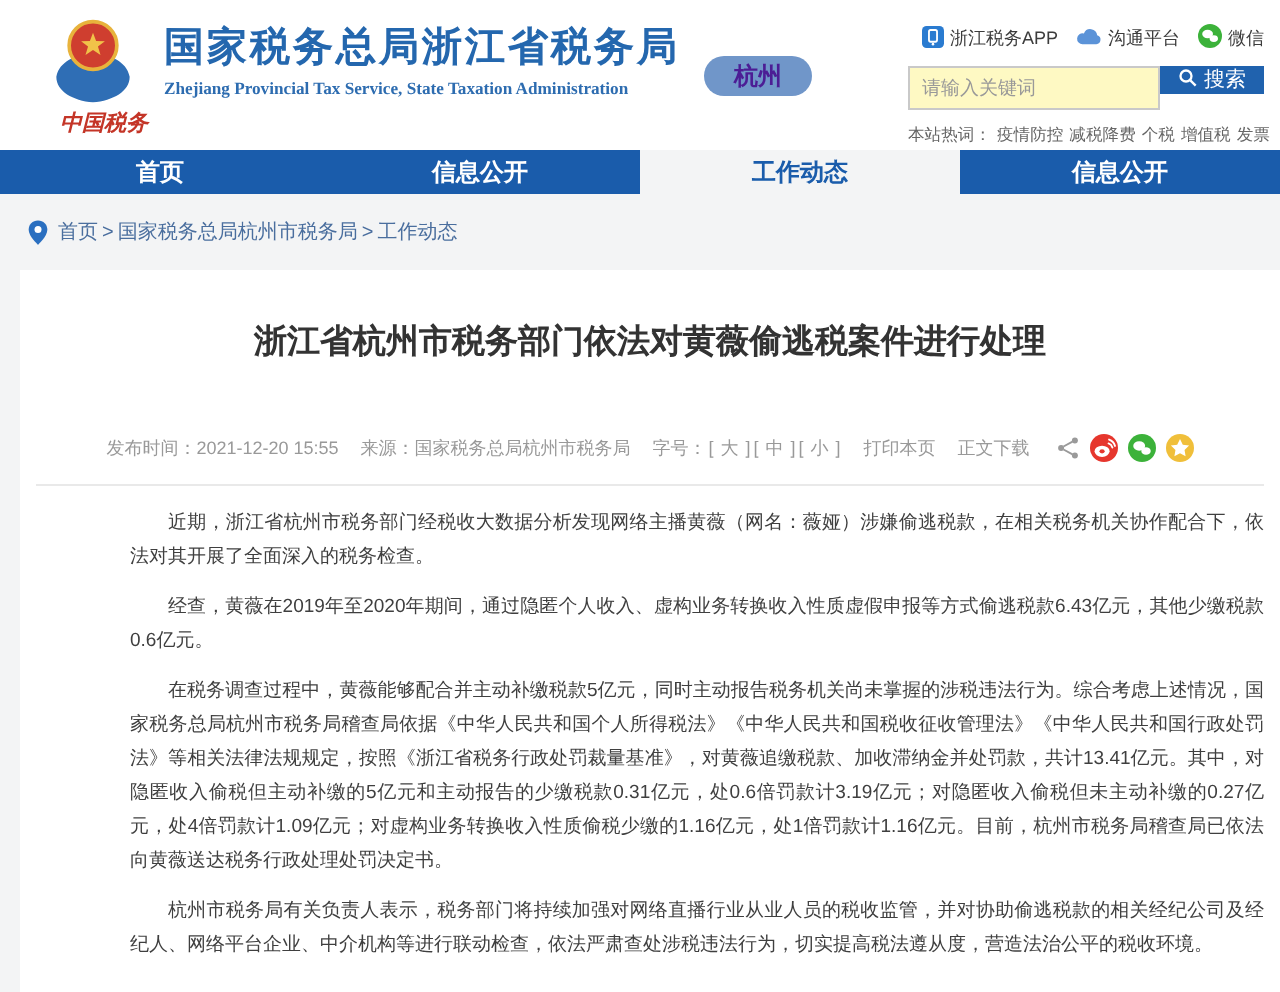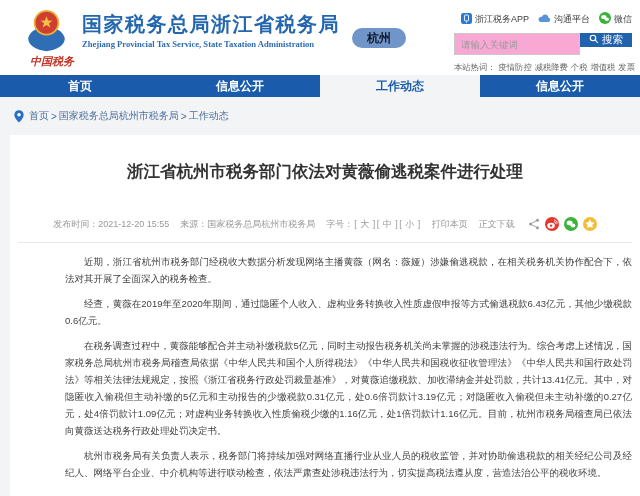--- a/index.html
+++ b/index.html
@@ -6,26 +6,26 @@
   body{font-family:"Liberation Sans",sans-serif;}
   .page{width:640px;height:496px;background:#f3f4f5;overflow:hidden;position:relative;}
 
   
   .header{height:75px;background:#ffffff;display:flex;align-items:flex-start;padding:8px 8px 0 16px;box-sizing:border-box;}
   .logo{width:58px;text-align:right;flex:none;}
   .logo-caption{font-family:"Liberation Serif",serif;font-style:italic;font-weight:bold;color:#c43527;font-size:11px;line-height:11px;margin-top:-2px;}
   .brand{margin-left:8px;margin-top:4px;}
   .brand-title{color:#2467ae;font-size:20px;font-weight:bold;letter-spacing:1.5px;line-height:24px;}
   .brand-sub{color:#2d6cb0;font-size:8.6px;font-family:"Liberation Serif",serif;margin-top:3px;font-weight:bold;}
-  .city-pill{background:#7096c9;color:#0f172a;font-size:12px;font-weight:bold;border-radius:11px;padding:3px 15px;margin:20px 0 0 12px;flex:none;line-height:14px;cursor:pointer;}
+  .city-pill{background:#7096c9;color:#4c1d95;font-size:12px;font-weight:bold;border-radius:11px;padding:3px 15px;margin:20px 0 0 12px;flex:none;line-height:14px;cursor:pointer;}
   .header-right{margin-left:auto;width:178px;flex:none;}
   .quick-links{display:flex;justify-content:flex-end;align-items:center;gap:9px;font-size:9px;color:#3c3c3c;margin-top:4px;}
   .qlink{display:inline-flex;align-items:center;gap:3px;cursor:pointer;}
   .search-row{display:flex;margin-top:7px;}
-  .search-row input{flex:1;min-width:0;border:1px solid #c9c9c9;height:22px;box-sizing:border-box;font-size:9.5px;padding:0 6px;color:#666;outline:none;background:#f9a8d4;}
+  .search-row input{flex:1;min-width:0;border:1px solid #c9c9c9;height:22px;box-sizing:border-box;font-size:9.5px;padding:0 6px;color:#666;outline:none;background:#fef9c3;}
   .search-row input::placeholder{color:#999;}
   .search-btn{width:52px;height:14px;background:#2062ae;color:#fff;border:none;font-size:10.5px;display:flex;align-items:center;justify-content:center;gap:3px;cursor:pointer;flex:none;}
   .hot-words{font-size:8.3px;color:#666;margin-top:7px;white-space:nowrap;}
   .hot-words .hw{margin-left:3px;cursor:pointer;}
 
   
   .nav{display:flex;height:22px;background:#1a5cab;}
   .nav-tab{flex:1;text-align:center;line-height:22px;color:#ffffff;font-size:12px;font-weight:bold;cursor:pointer;}
   .nav-tab.active{background:#f3f4f5;color:#1a5cab;}
 

